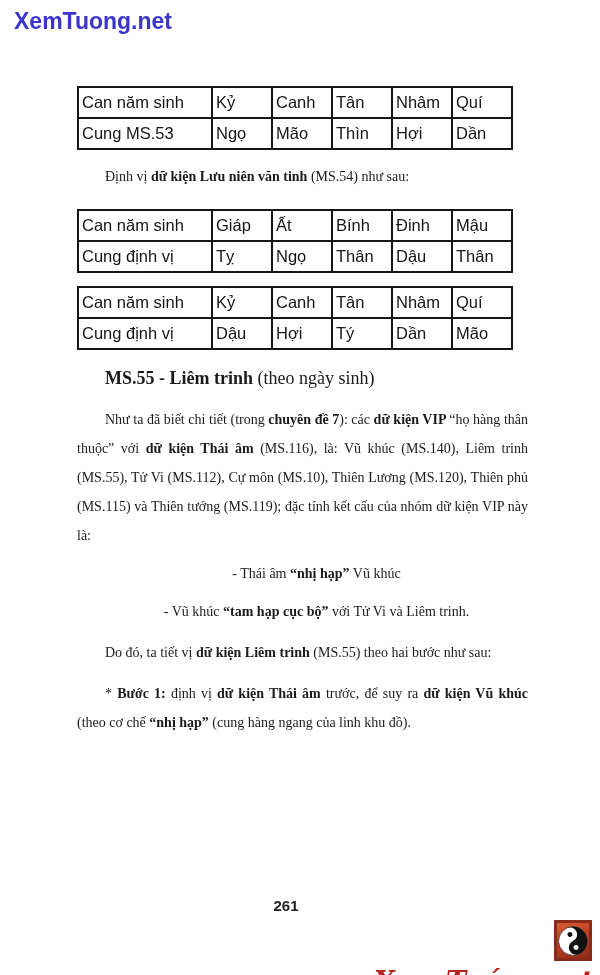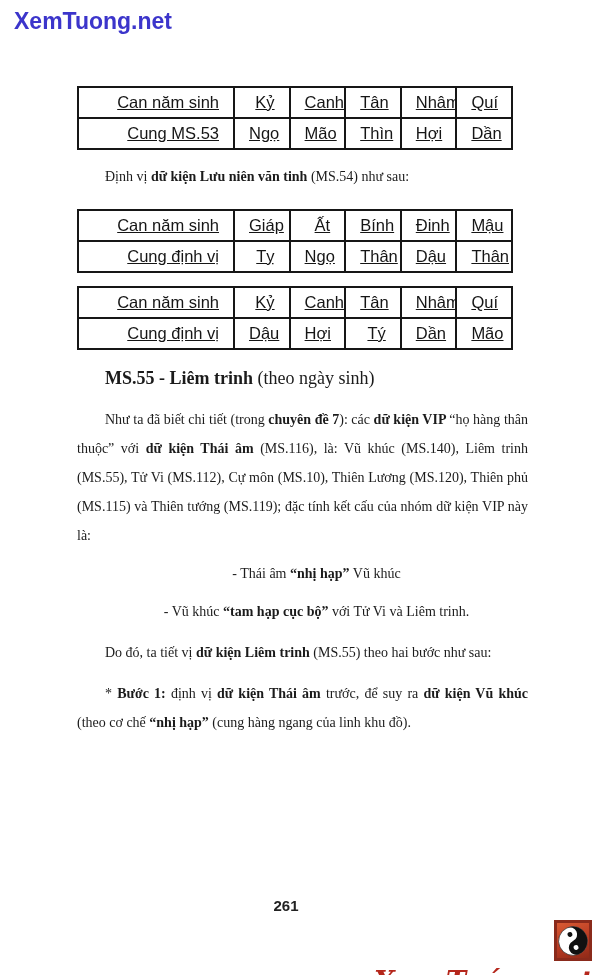--- a/index.html
+++ b/index.html
@@ -27,27 +27,26 @@
   table.lookup{
     width:436px;
     border-collapse:collapse;
     table-layout:fixed;
     font-family:"Liberation Sans", sans-serif;
     font-size:16.5px;
     color:#151515;
   }
   table.lookup td{
     border:2px solid #161616;
-    text-align:right;
+    text-align:left;
     vertical-align:middle;
     height:29px;
-    padding:0 14px;
+    padding:0 3px;
     overflow:hidden;
     white-space:nowrap;
-    text-decoration:underline;
   }
   table.lookup td:first-child{width:126px;}
   .tbl1{margin:0 0 0 0;}
   .tbl2{margin-top:18px;}
   .tbl3{margin-top:13px;}
   
   p{
     margin:0;
     font-size:14px;
     line-height:29px;

